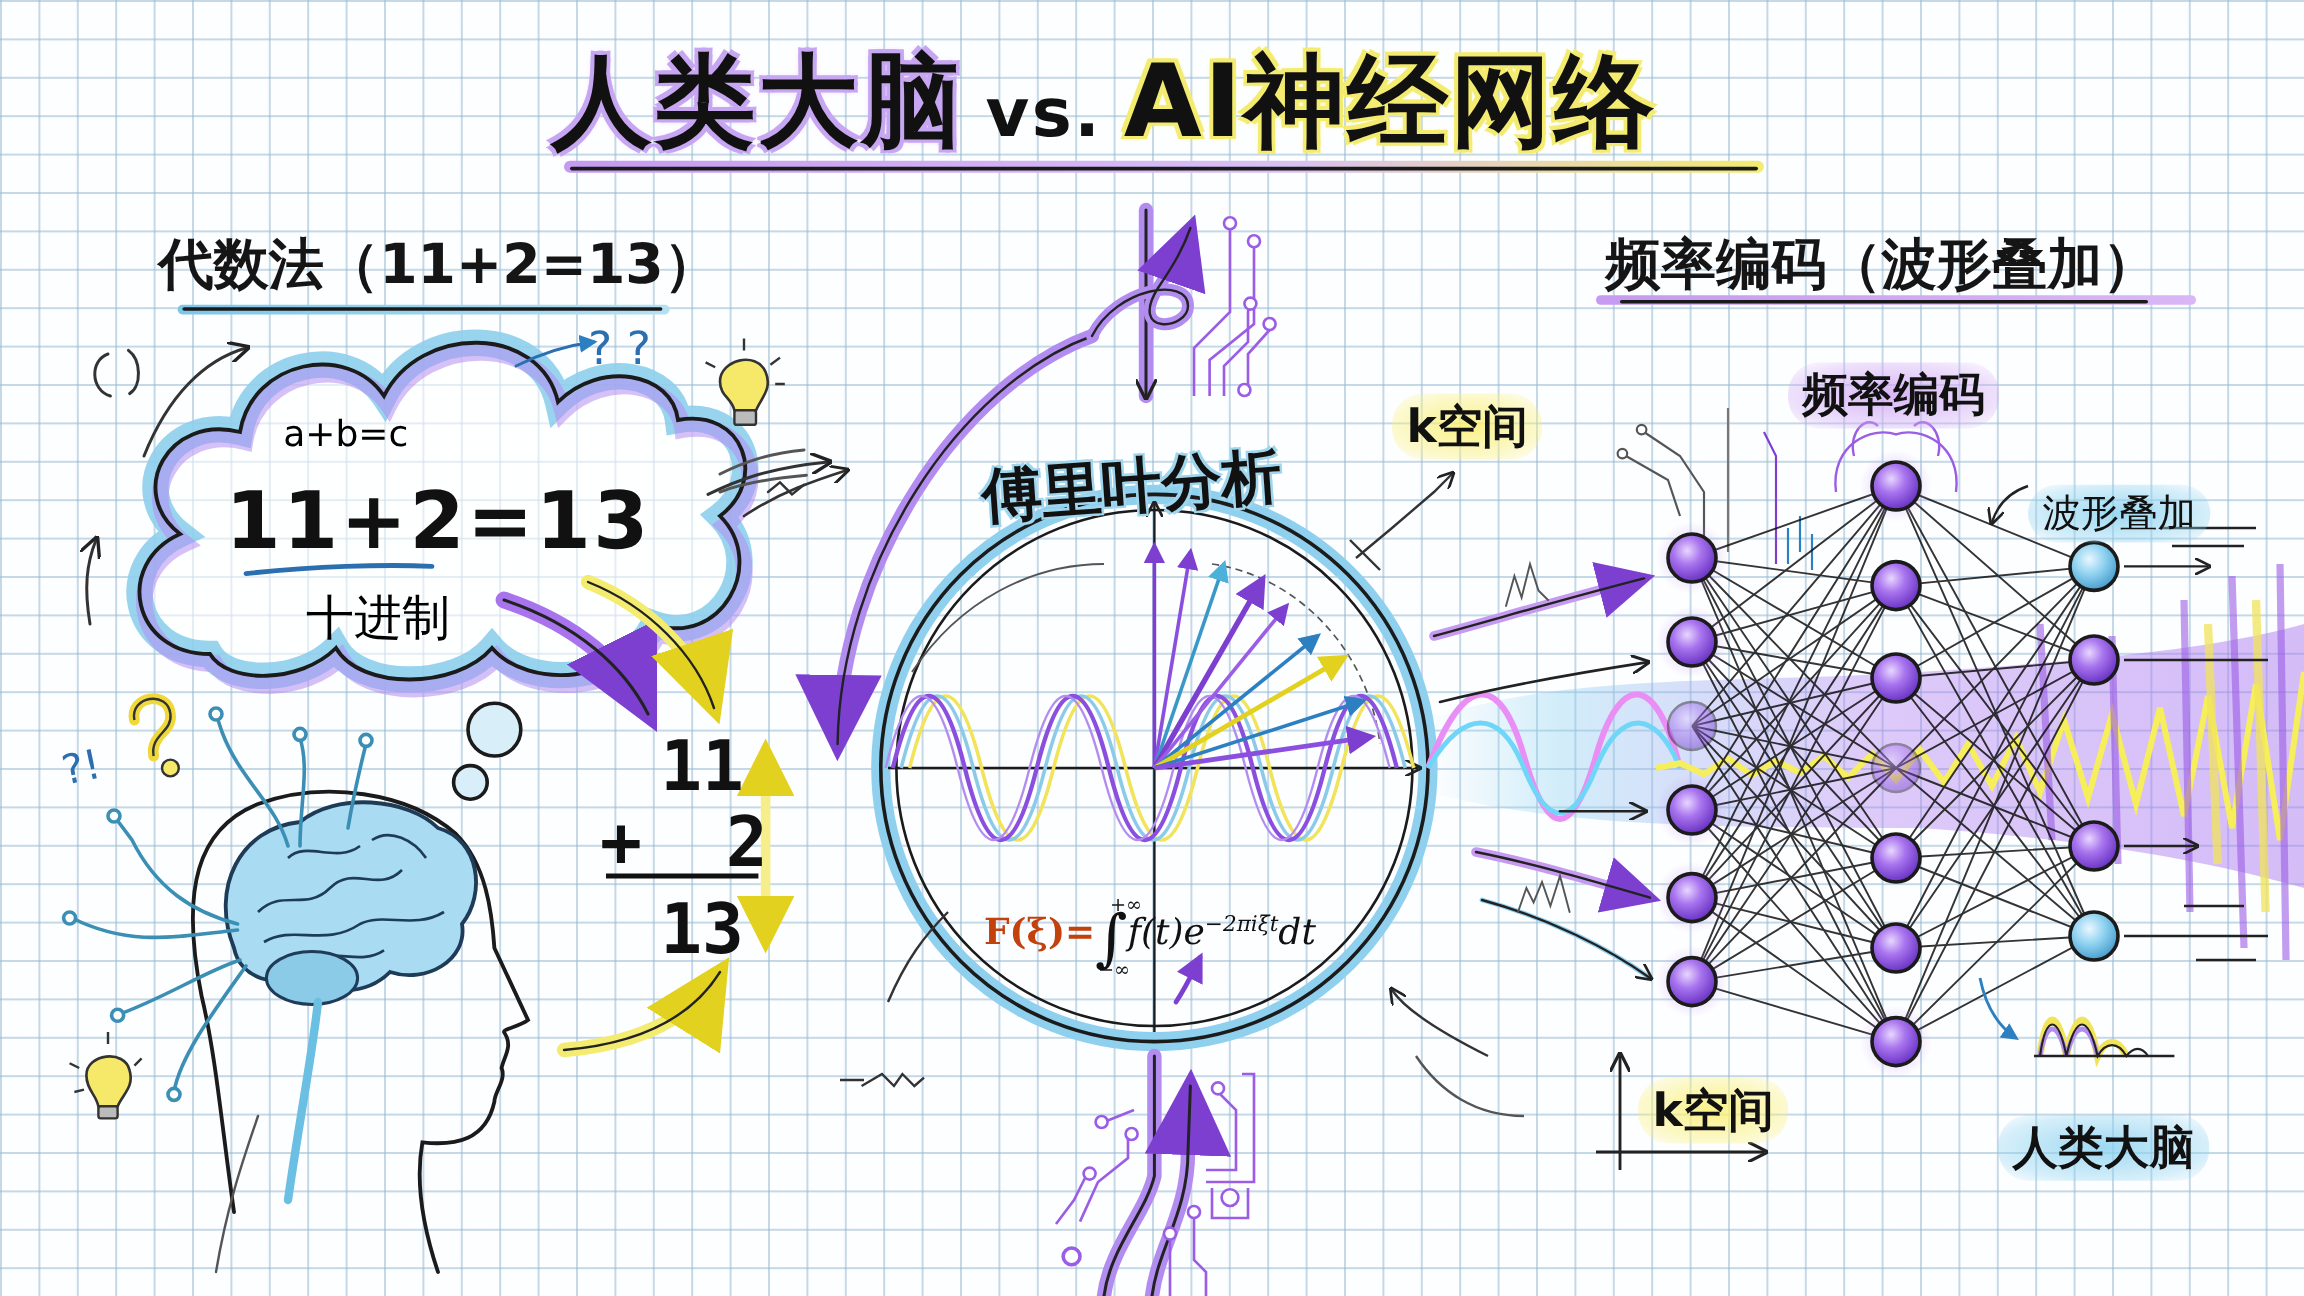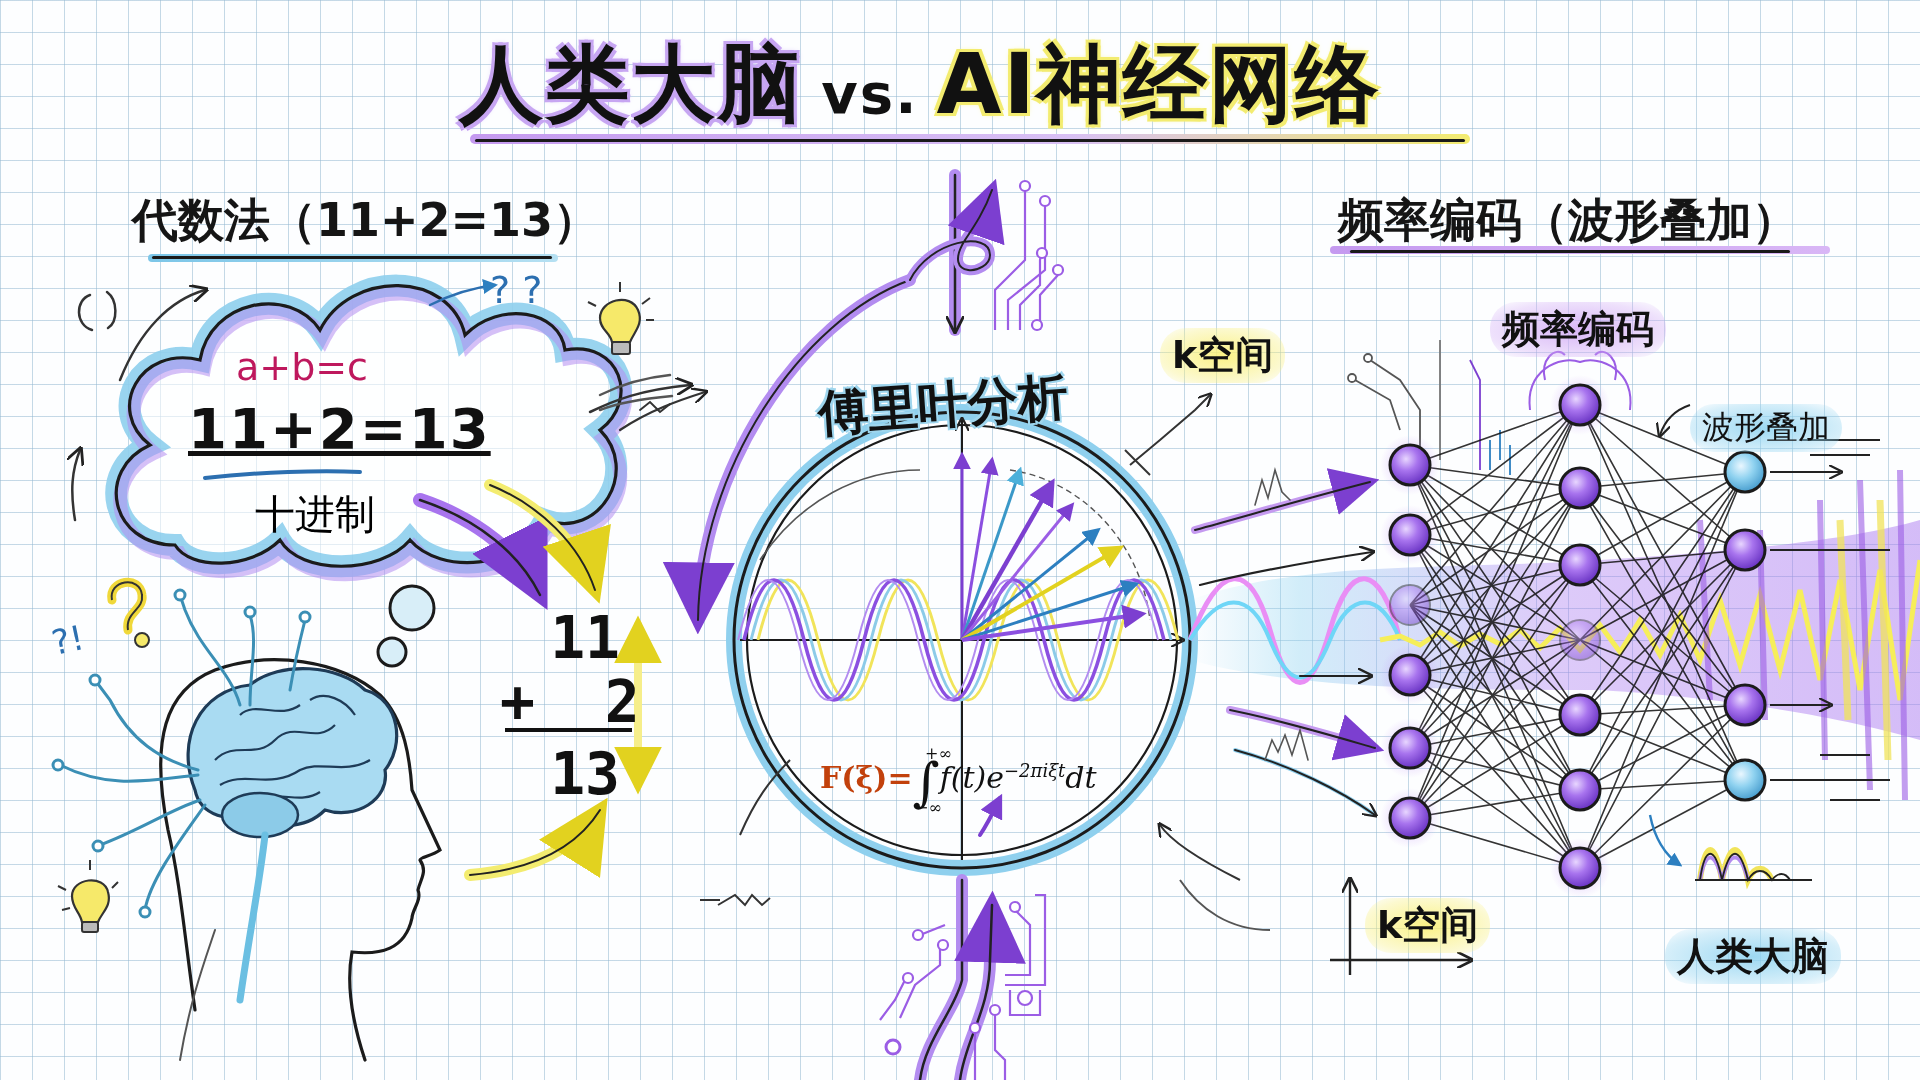--- a/index.html
+++ b/index.html
@@ -23,22 +23,22 @@
   }
   #title .t-left  { text-shadow: 0 0 6px #c7a6f2, 3px 3px 0 #c7a6f2, -3px -3px 0 #c7a6f2, 3px -3px 0 #c7a6f2, -3px 3px 0 #c7a6f2; }
   #title .t-vs    { font-size:56px; margin:0 18px; }
   #title .t-right { text-shadow: 0 0 6px #f3ec70, 3px 3px 0 #f3ec70, -3px -3px 0 #f3ec70, 3px -3px 0 #f3ec70, -3px 3px 0 #f3ec70; }
 
   .heading { font-size:46px; font-weight:bold; color:#151515; white-space:nowrap; }
   .heading-underline-blue { height:8px; border-radius:6px; background:linear-gradient(90deg,#7cc6e8,#b5e0f2); }
   .heading-underline-purple { height:8px; border-radius:6px; background:linear-gradient(90deg,#c59af0,#d9b7f6); }
   .ink-line { height:3px; background:#1a1a1a; border-radius:2px; }
 
-  .cloud-formula-small { font-size:38px; color:#be185d; }
-  .cloud-formula-big { font-size:56px; font-weight:bold; color:#111; letter-spacing:2px;text-decoration:underline; }
+  .cloud-formula-small { font-size:30px; color:#000000; }
+  .cloud-formula-big { font-size:66px; font-weight:bold; color:#111; letter-spacing:2px; }
   .cloud-note { font-size:40px; color:#000000; }
 
   .vertical-sum { font-size:58px; font-weight:bold; color:#111; font-family:"DejaVu Sans Mono","Liberation Mono",monospace; line-height:64px; text-align:right; }
 
   .label-chip { font-size:38px; font-weight:bold; color:#111; white-space:nowrap; padding:2px 12px; border-radius:26px; }
   .chip-yellow { background:radial-gradient(ellipse at center, rgba(250,240,120,0.9) 0%, rgba(250,240,120,0.35) 70%, rgba(250,240,120,0) 100%); }
   .chip-purple { background:radial-gradient(ellipse at center, rgba(210,170,245,0.85) 0%, rgba(210,170,245,0.35) 70%, rgba(210,170,245,0) 100%); }
   .chip-blue   { background:radial-gradient(ellipse at center, rgba(140,210,240,0.85) 0%, rgba(140,210,240,0.35) 70%, rgba(140,210,240,0) 100%);margin-top:32px; }
 
   .fourier-title { font-size:50px; font-weight:bold; color:#111;

